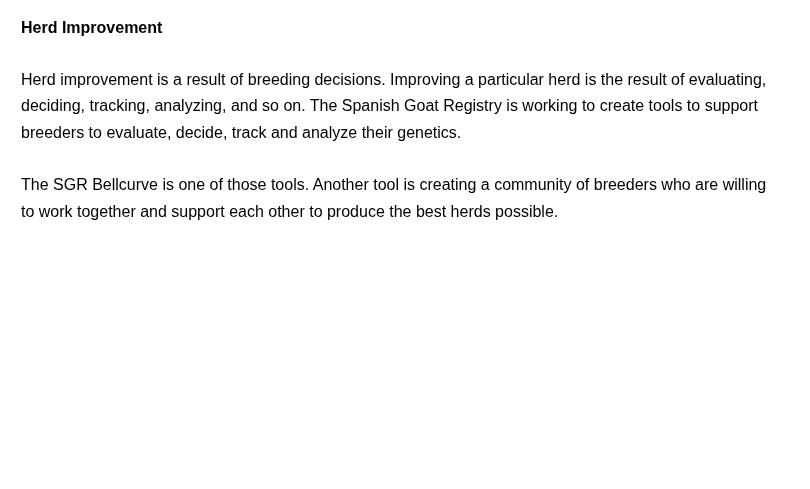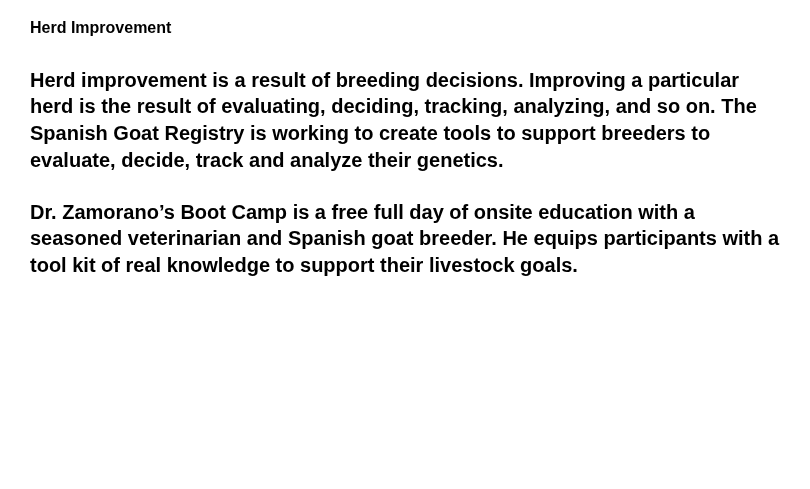--- a/index.html
+++ b/index.html
@@ -6,40 +6,40 @@
   html, body { margin: 0; padding: 0; }
   body {
     width: 810px;
     height: 489px;
     background: #ffffff;
     color: #000000;
     font-family: "Liberation Sans", "DejaVu Sans", sans-serif;
     overflow: hidden;
   }
   .doc {
-    padding: 15px 18px 0 30px; 
+    padding: 15px 18px 0 21px; 
   }
   .doc-heading {
     font-size: 16px;
     font-weight: 700;
     line-height: 26.7px;
     margin: 0 0 25px 0;
   }
   .doc-paragraph {
-    font-size: 20px;
-    font-weight: 700;
+    font-size: 16px;
+    font-weight: 400;
     line-height: 26.7px;
     margin: 0 12px 25px 0;
   }
 </style>
 </head>
 <body>
 
 <main class="doc">
   <h1 class="doc-heading">Herd Improvement</h1>
 
   <p class="doc-paragraph">Herd improvement is a result of breeding decisions. Improving a particular herd is the result of evaluating, deciding, tracking, analyzing, and so on. The Spanish Goat Registry is working to create tools to support breeders to evaluate, decide, track and analyze their genetics.</p>
 
+  <p class="doc-paragraph">The SGR Bellcurve is one of those tools. Another tool is creating a community of breeders who are willing to work together and support each other to produce the best herds possible.</p>
 
-  <p class="doc-paragraph">Dr. Zamorano’s Boot Camp is a free full day of onsite education with a seasoned veterinarian and Spanish goat breeder. He equips participants with a tool kit of real knowledge to support their livestock goals.</p>
 
 
 </main>
 
 </body></html>

